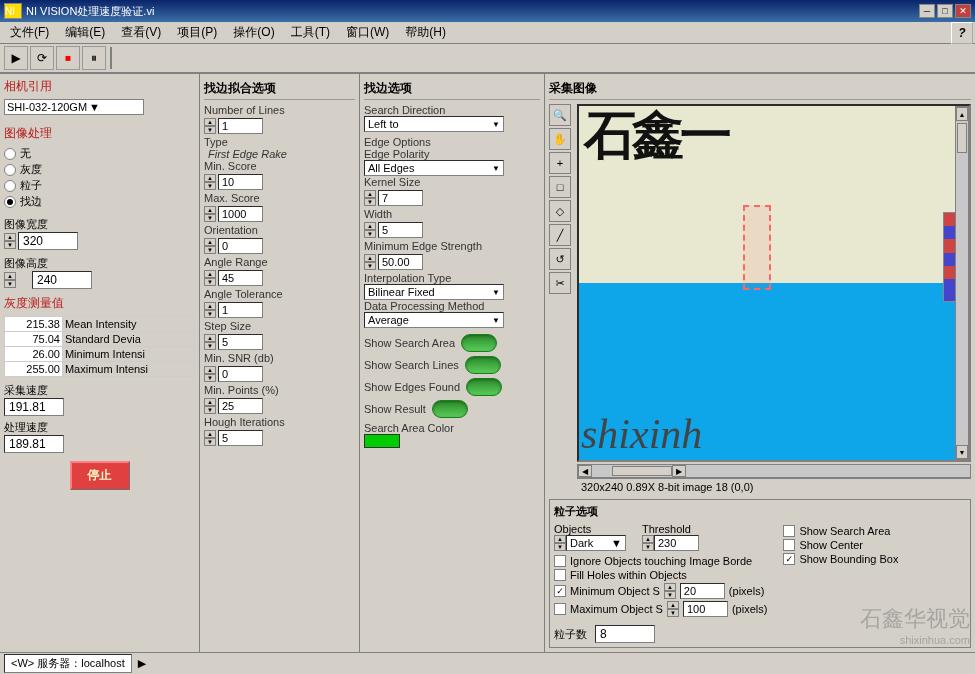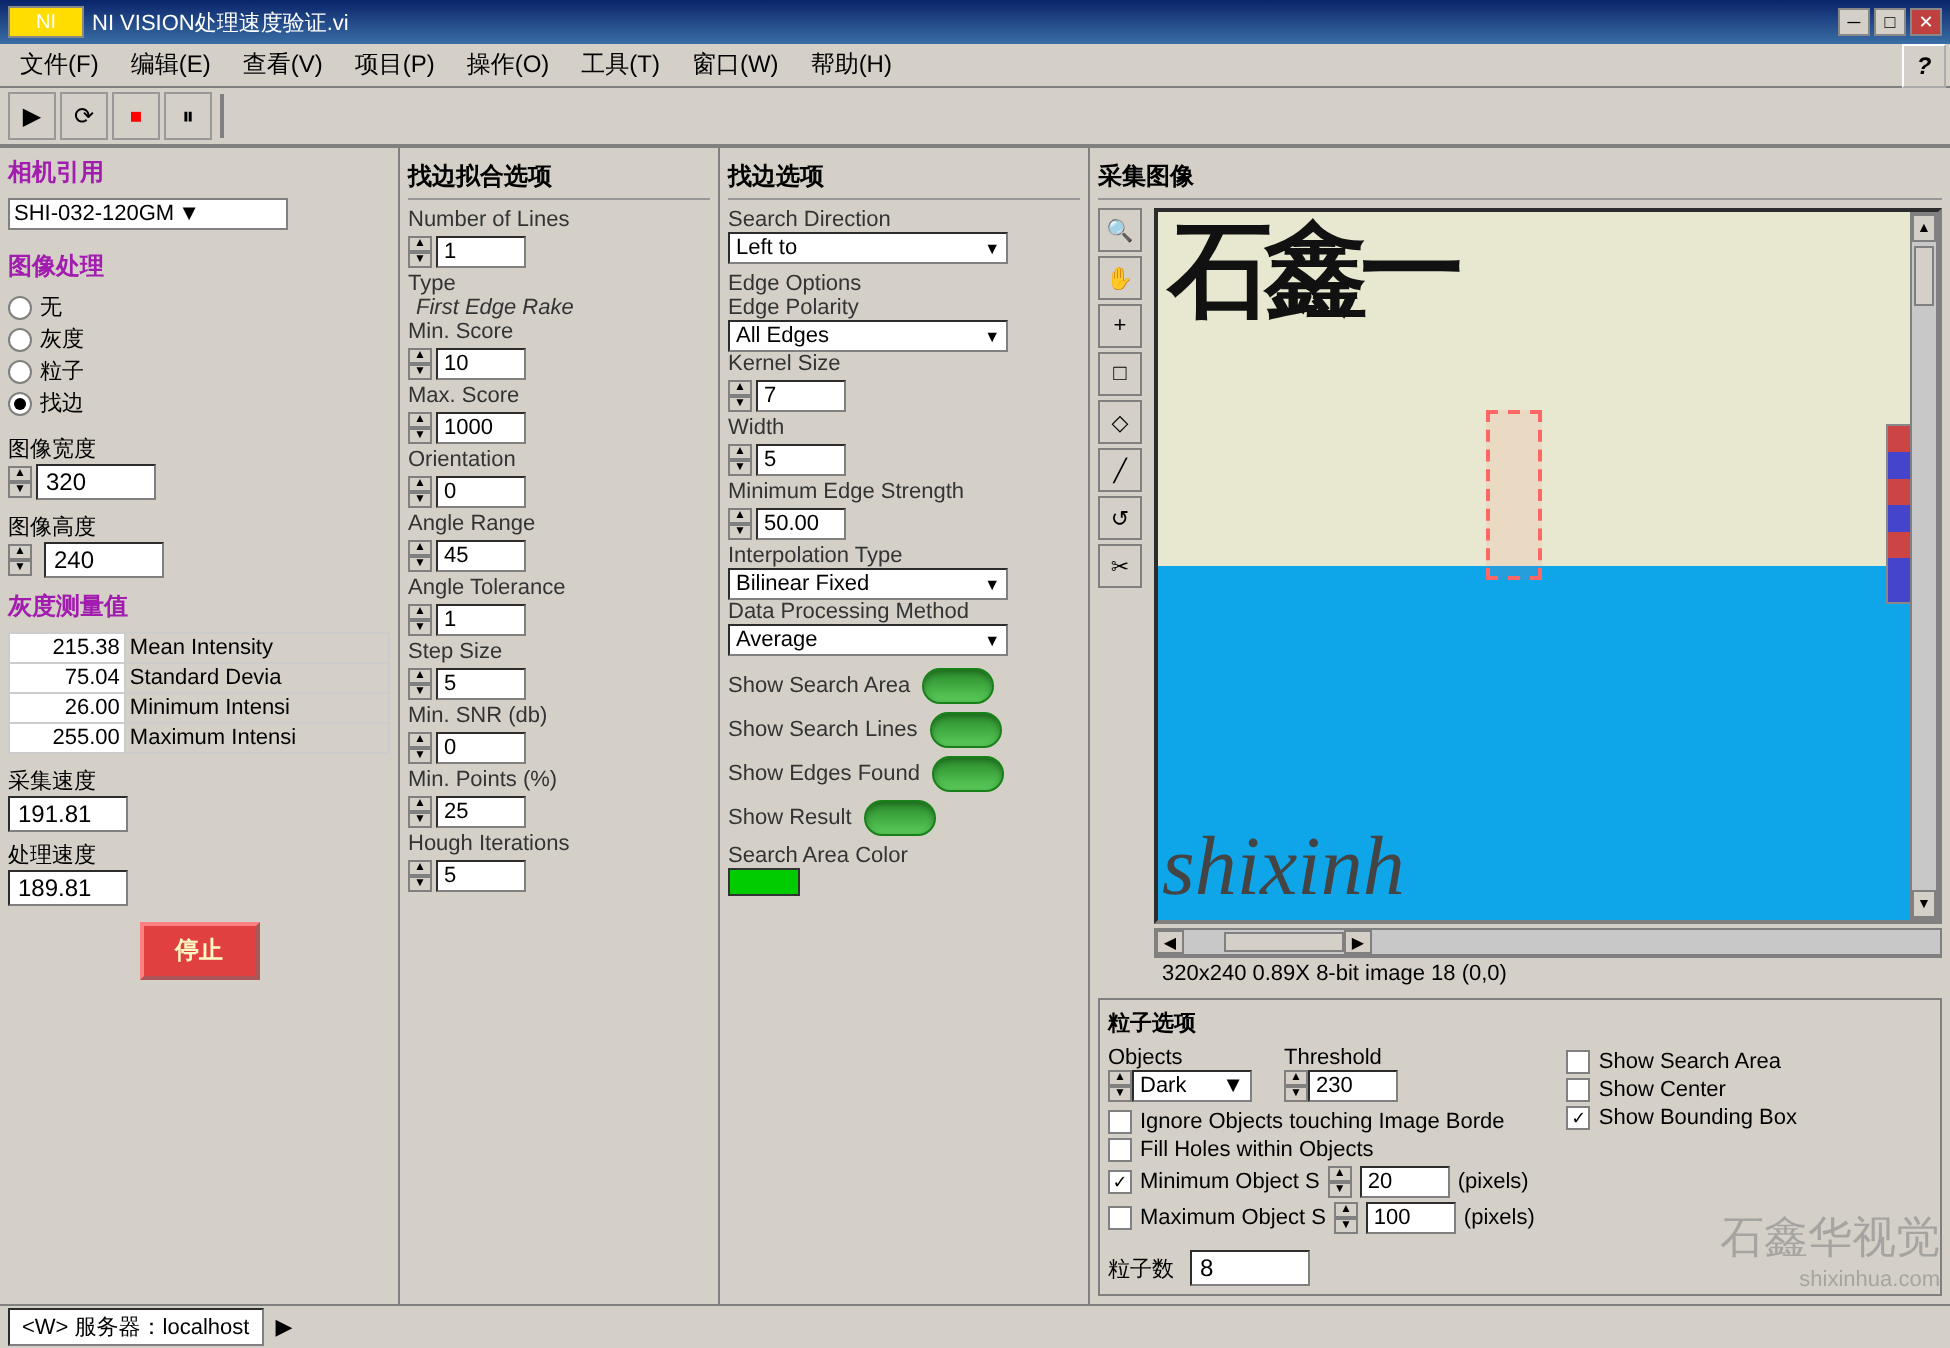--- a/index.html
+++ b/index.html
@@ -9,21 +9,21 @@
       background: linear-gradient(to bottom, #0a246a, #3a6ea5);
       color: white;
       height: 22px;
       display: flex;
       align-items: center;
       justify-content: space-between;
       padding: 0 4px;
       font-size: 11px;
     }
     .title-bar-text { display: flex; align-items: center; gap: 4px; }
-    .title-bar-icon { width: 38px; height: 16px; background: #ffdd00; border: 1px solid #888; display: inline-block; font-size: 10px; text-align: center; line-height: 16px; }
+    .title-bar-icon { width: 18px; height: 16px; background: #ffdd00; border: 1px solid #888; display: inline-block; font-size: 10px; text-align: left; line-height: 16px; }
     .title-bar-buttons { display: flex; gap: 2px; }
     .title-btn {
       width: 16px; height: 14px; background: #d4d0c8; border: 1px solid #888; 
       display: flex; align-items: center; justify-content: center; font-size: 9px; cursor: pointer;
       color: black;
     }
     .title-btn.close { background: #c04040; color: white; }
     
     .menu-bar {
       background: #d4d0c8;
@@ -65,23 +65,23 @@
     
     .left-panel {
       width: 200px;
       padding: 4px;
       border-right: 1px solid #808080;
       background: #d4d0c8;
     }
     
     .section-title {
       font-size: 12px;
-      font-weight: bold;
+      font-weight: normal;
       margin-bottom: 4px;
-      color: #a21caf;
+      color: #b91c1c;
     }
     
     .camera-section { margin-bottom: 10px; }
     .camera-select {
       display: flex; align-items: center; gap: 2px;
       background: #fff; border: 1px solid #808080; padding: 1px 2px;
       width: 140px; font-size: 11px;
     }
     
     .radio-group { margin-bottom: 8px; }
@@ -368,21 +368,21 @@
         <div class="spinner-up-down">
           <div class="spinner-btn">▲</div>
           <div class="spinner-btn">▼</div>
         </div>
         <span class="value-display">320</span>
       </div>
     </div>
 
     <div class="field-group">
       <div class="field-label">图像高度</div>
-      <div style="display: flex; align-items: center; gap: 6px;">
+      <div style="display: flex; align-items: center; gap: 16px;">
         <div class="spinner-up-down">
           <div class="spinner-btn">▲</div>
           <div class="spinner-btn">▼</div>
         </div>
         <span class="value-display">240</span>
       </div>
     </div>
 
     <div class="section-title">灰度测量值</div>
     <table class="intensity-table">

